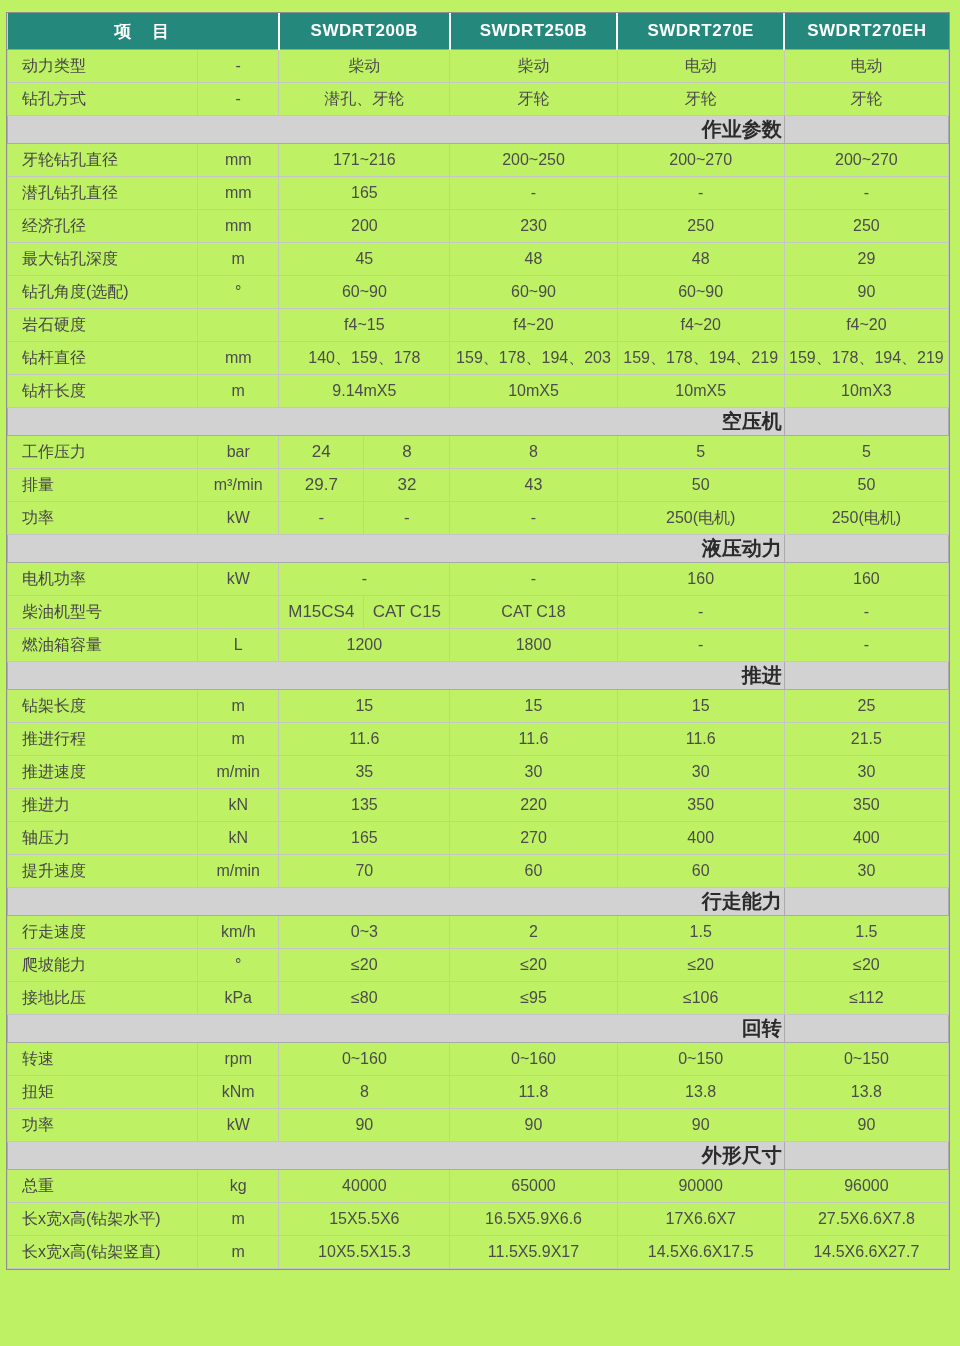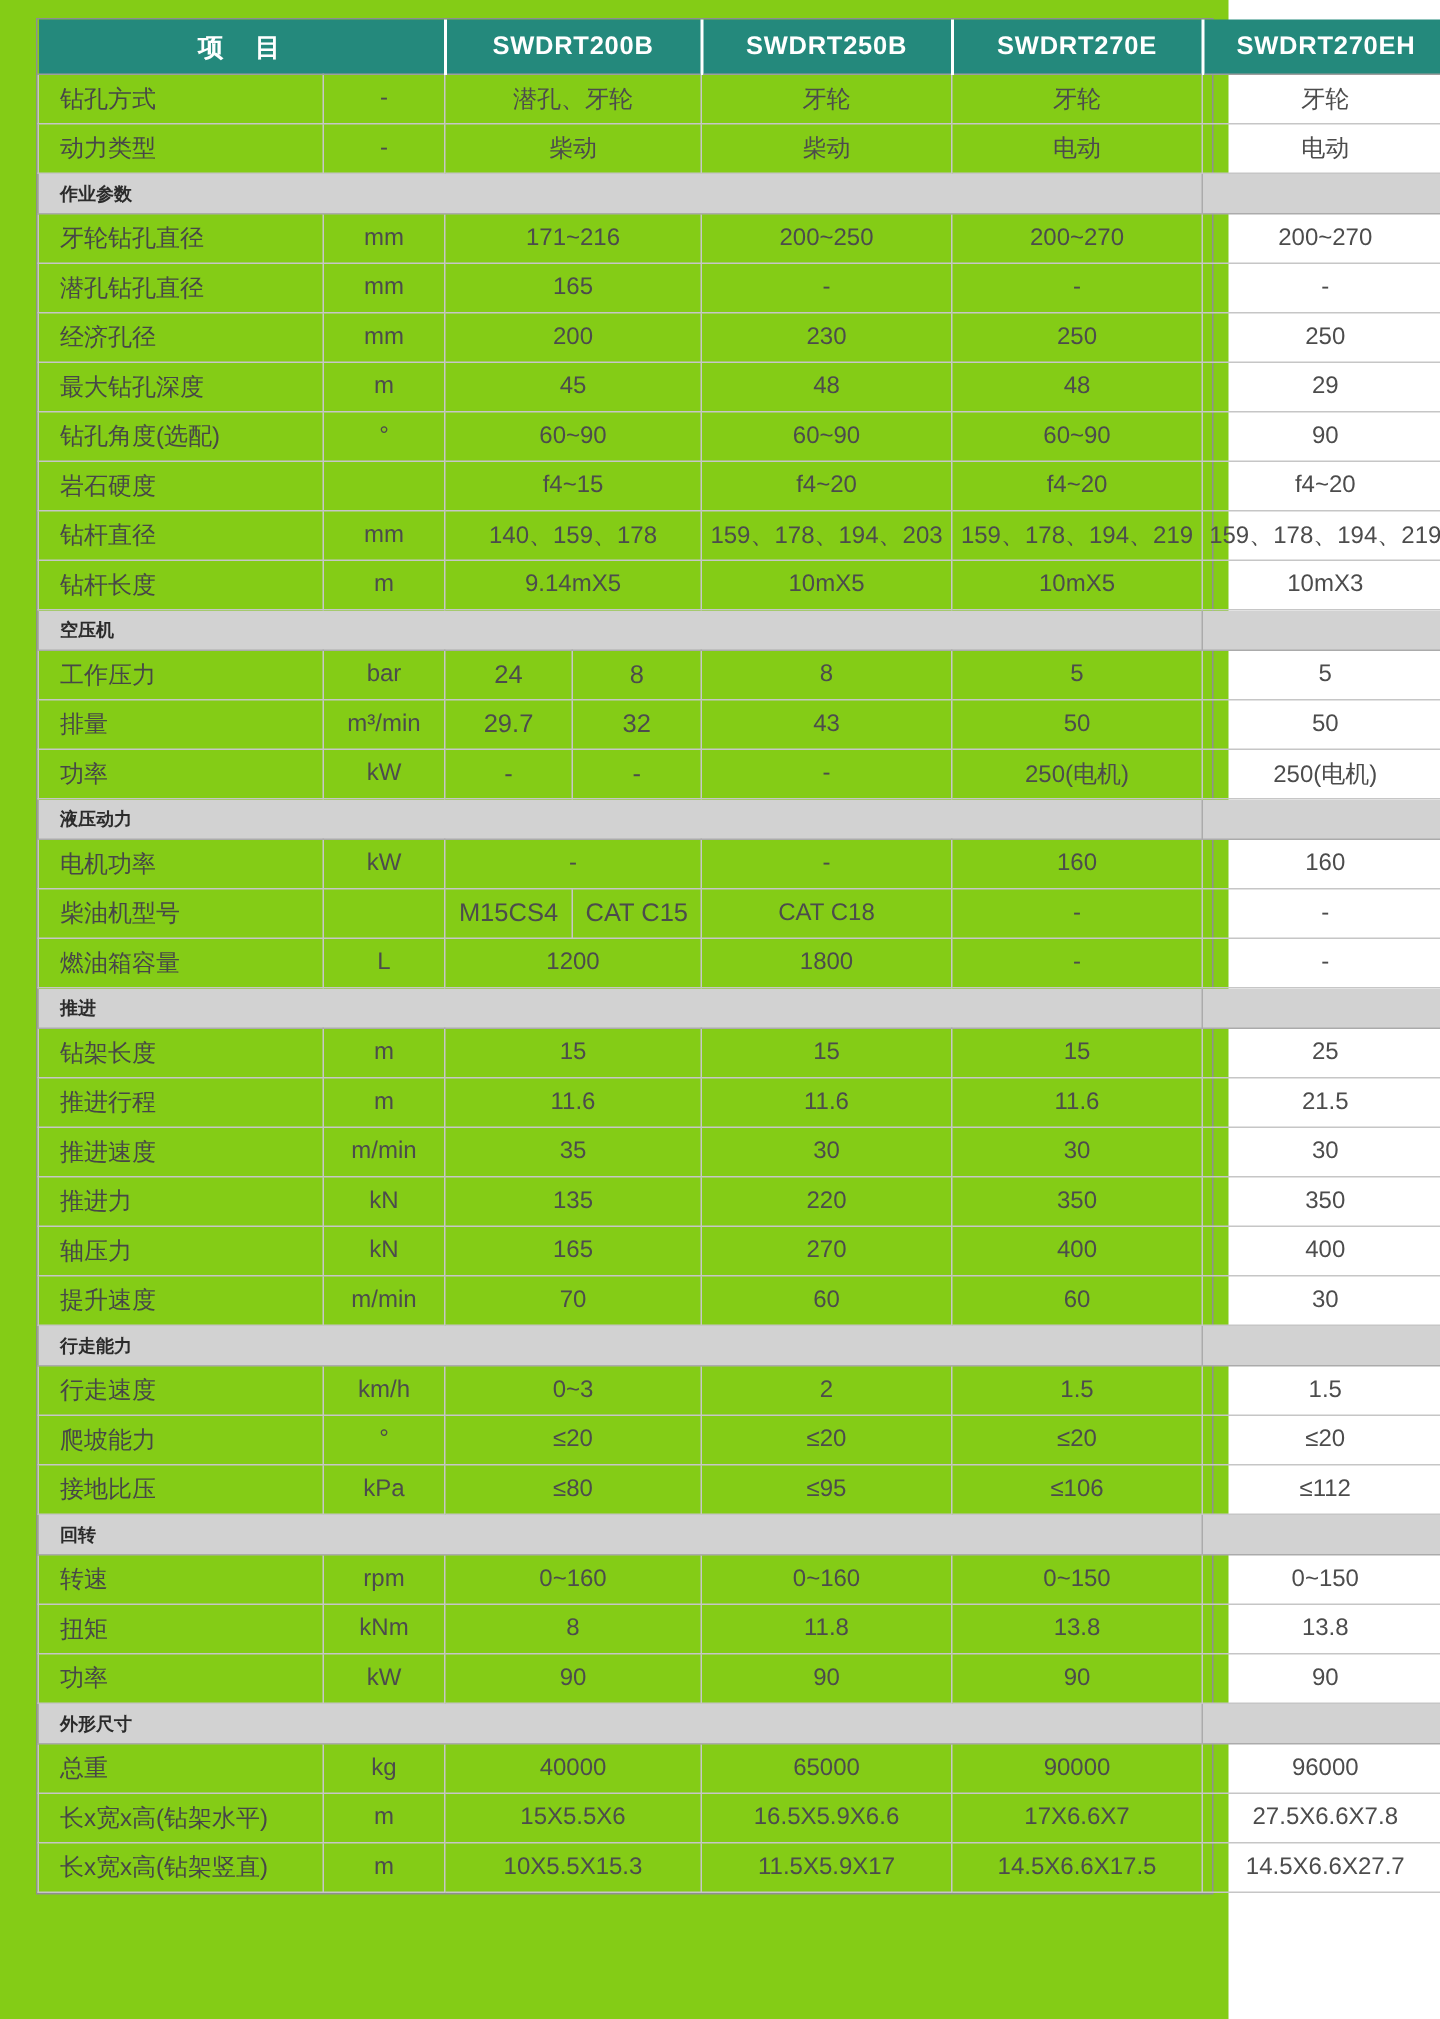--- a/index.html
+++ b/index.html
@@ -2,25 +2,25 @@
 <html style="--header-bg: #24897C; --header-text: #ffffff; --section-bg: #D2D2D2; --body-text: #4C4C4C;"><head>
 <meta charset="utf-8">
 <style>
   html, body {
     margin: 0;
     padding: 0;
     background: #ffffff;
     font-family: "Liberation Sans", "DejaVu Sans", sans-serif;
   }
   .page {
-    width: 819px;
+    width: 960px;
     height: 1346px;
     box-sizing: border-box;
-    padding: 12px 10px 13px 24px;
-    background: #84cc16;
+    padding: 12px 10px 13px 6px;
+    background: #bef264;
   }
   .table-frame {
     border: 1px solid #8f8f8f;
   }
   table.spec {
     width: 100%;
     border-collapse: collapse;
     table-layout: fixed;
   }
   
@@ -55,23 +55,23 @@
     padding-left: 14px;
     color: #474747;
   }
   tbody td.sub { font-size: 17px; border-radius: 11px; }
   
   tr.section td {
     background: var(--section-bg, #d2d2d2);
     border: 1px solid #ababab;
     height: 26px;
     font-weight: bold;
-    font-size: 12px;
+    font-size: 20px;
     color: #2b2b2b;
-    text-align: left;
+    text-align: right;
     padding-left: 14px;
   }
 </style>
 </head>
 <body>
 
 <div class="page">
   <div class="table-frame">
     <table class="spec">
       <colgroup>
@@ -88,34 +88,34 @@
           <th class="item-th" colspan="2">项　目</th>
 
         <th colspan="2">SWDRT200B</th>
             <th>SWDRT250B</th>
             <th>SWDRT270E</th>
             <th>SWDRT270EH</th>
           </tr>
       </thead>
       <tbody id="tbody">
           <tr>
+            <td class="param">动力类型</td>
+            <td>-</td>
+            <td colspan="2">柴动</td>
+            <td colspan="1">柴动</td>
+            <td colspan="1">电动</td>
+            <td colspan="1">电动</td>
+          </tr>
+          <tr>
             <td class="param">钻孔方式</td>
             <td>-</td>
             <td colspan="2">潜孔、牙轮</td>
             <td colspan="1">牙轮</td>
             <td colspan="1">牙轮</td>
             <td colspan="1">牙轮</td>
-          </tr>
-          <tr>
-            <td class="param">动力类型</td>
-            <td>-</td>
-            <td colspan="2">柴动</td>
-            <td colspan="1">柴动</td>
-            <td colspan="1">电动</td>
-            <td colspan="1">电动</td>
           </tr>
           <tr class="section">
             <td colspan="6">作业参数</td>
             <td colspan="1"></td>
           </tr>
           <tr>
             <td class="param">牙轮钻孔直径</td>
             <td>mm</td>
             <td colspan="2">171~216</td>
             <td colspan="1">200~250</td>

